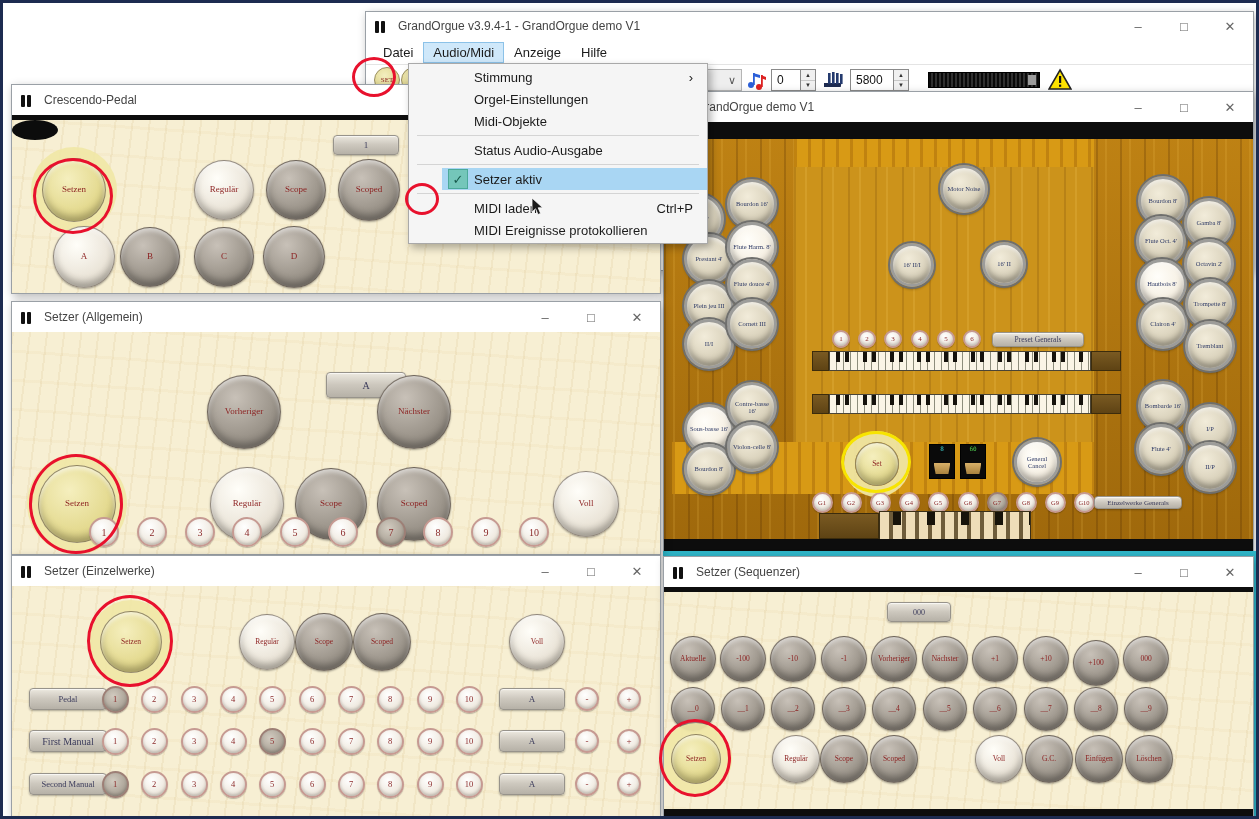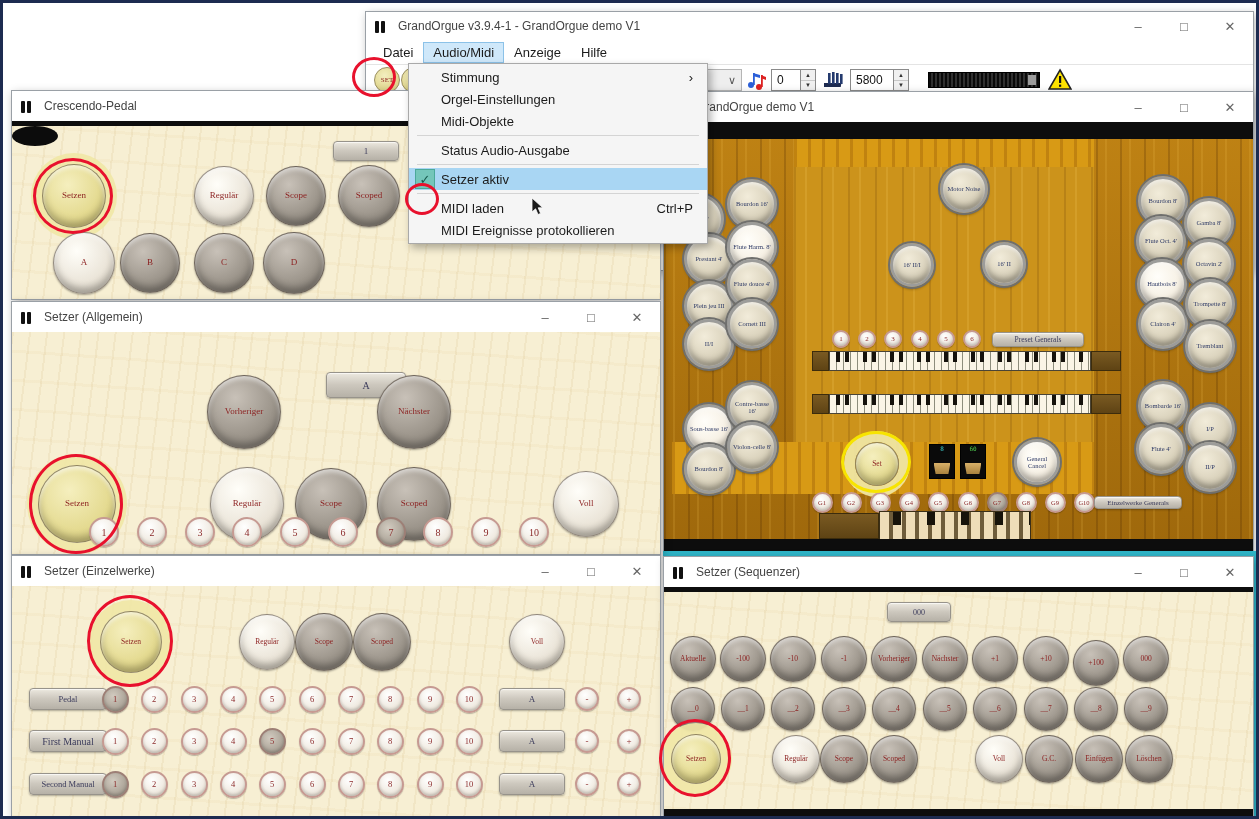--- a/index.html
+++ b/index.html
@@ -72,21 +72,21 @@
     background:repeating-linear-gradient(90deg,transparent 0 13px,#17130a 13px 21px,transparent 21px 34px);}
 
   
   .swellbox{position:absolute;background:#0a0a0a;border:1px solid #000;display:flex;flex-direction:column;align-items:center;}
   .swellbox .sv{font-size:6px;line-height:8px;font-family:"DejaVu Sans Mono",monospace;}
   .swellbox .shoe{margin-top:auto;margin-bottom:4px;width:70%;height:11px;background:linear-gradient(180deg,#d8b068,#a9823e);
     clip-path:polygon(12% 100%,88% 100%,100% 0,0 0);}
 
   
   #menu{position:absolute;background:#f5f5f5;border:1px solid #a9a9a9;box-shadow:3px 4px 8px rgba(0,0,0,.3);padding:2px 0;z-index:40;}
-  .mi{height:22px;display:flex;align-items:center;padding:0 14px 0 6px;font-size:13px;color:#1b1b1b;}
+  .mi{height:22px;display:flex;align-items:center;padding:0 14px 0 6px;font-size:13px;color:#1b1b1b;margin-left:33px;}
   .mi .chk{width:20px;height:20px;margin-right:6px;display:flex;align-items:center;justify-content:center;
     font-size:13px;color:#17594c;}
   .mi .chk.on{background:#74c6ba;border:1px solid #4ba99a;}
   .mi .mlabel{white-space:nowrap;}
   .mi .msc{margin-left:auto;color:#1b1b1b;}
   .mi.hl{background:#a9d6f3;}
   .msep{height:1px;background:#d4d4d4;margin:3px 8px;}
 
   
   #mainwin{overflow:visible;}
@@ -363,21 +363,21 @@
         </div>
         <div class="plate" style="left: 430px; top: 404px; width: 88px; height: 13px;">
           <span class="tl" style="font-size: 7px;">Einzelwerke Generals</span>
         </div>
         <div class="pedalboard" style="left: 215px; top: 419px; width: 152px; height: 30px;"></div>
         <div class="endblock" style="left: 155px; top: 421px; width: 60px; height: 26px;"></div>
       </div>
     <div class="strip" style="top:447px;height:18px;"></div>
   </div>
 
-  <div class="win" id="creswin" style="left:8px;top:87px;width:650px;height:210px;z-index:5;">
+  <div class="win" id="creswin" style="left:8px;top:81px;width:650px;height:210px;z-index:5;">
     <div class="titlebar">
       <span class="go-icon">
           <i></i>
           <i></i>
         </span>
       <span class="title">Crescendo-Pedal</span>
       <span class="winbtns">
         <span class="winbtn">–</span>
         <span class="winbtn">□</span>
         <span class="winbtn">✕</span>

